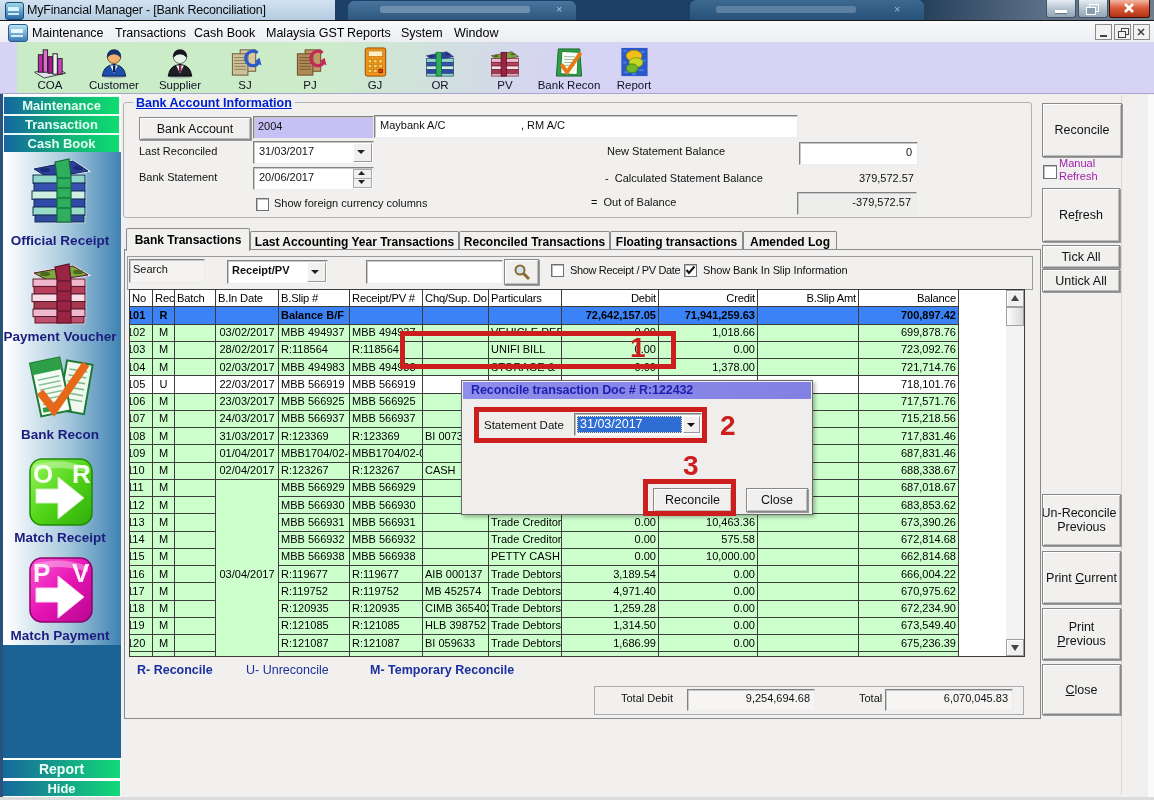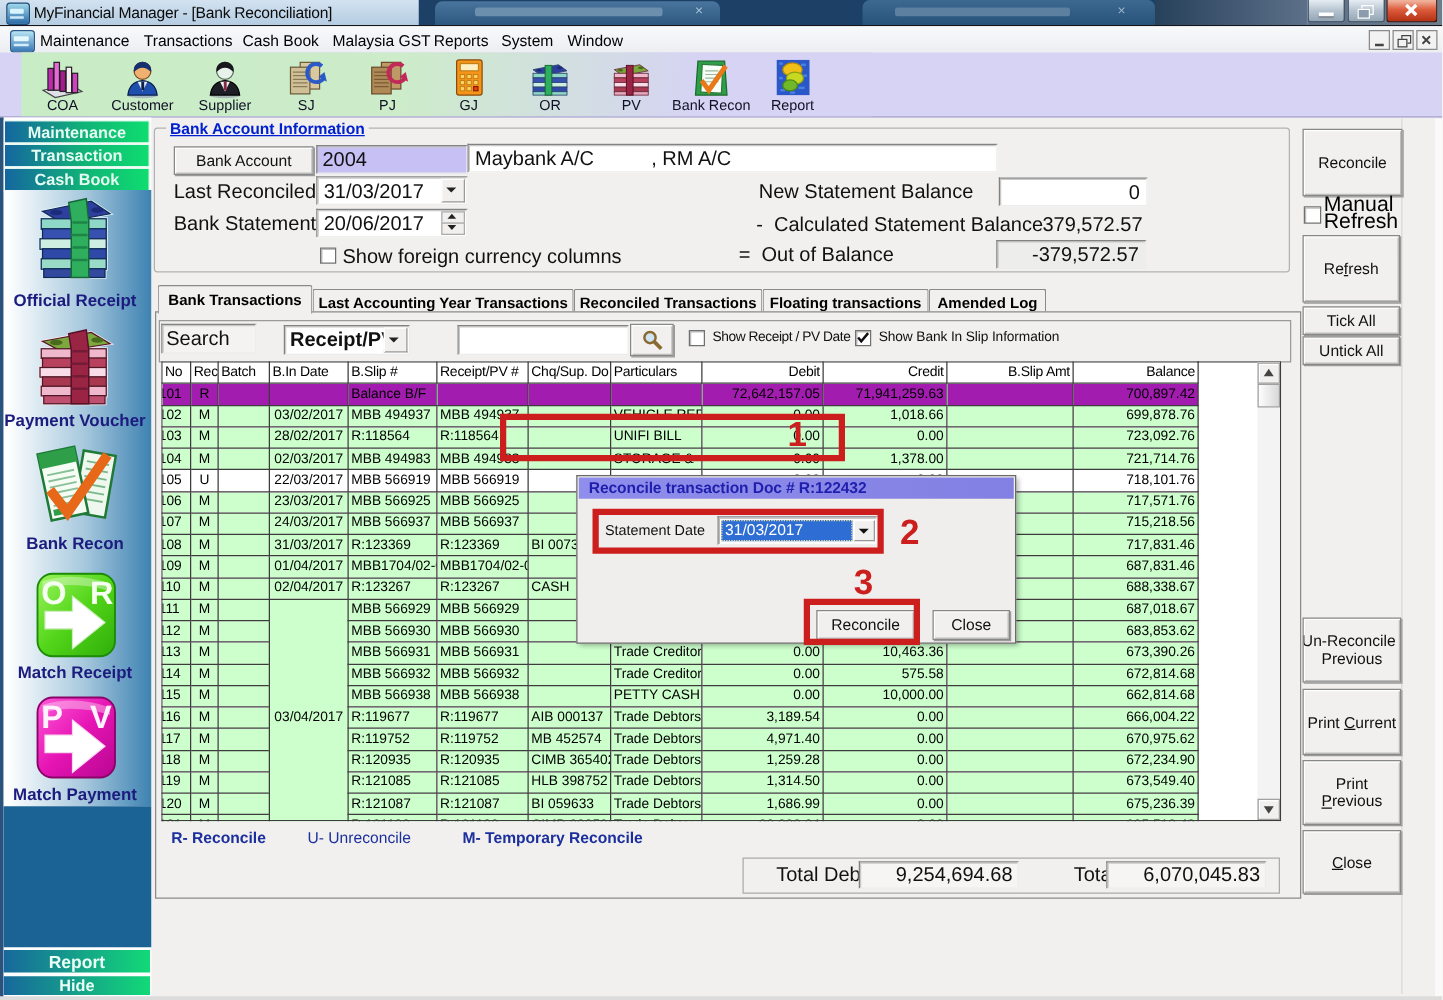--- a/index.html
+++ b/index.html
@@ -1,33 +1,33 @@
 <!DOCTYPE html>
 <html><head>
 <meta charset="utf-8">
 <style>
 html,body{margin:0;padding:0;}
 #scr{position:relative;width:1154px;height:800px;overflow:hidden;background:#f1f0ee;font-family:"Liberation Sans",sans-serif;}
 .abs{position:absolute;}
 .b3{position:absolute;background:#f1f0ef;border:1px solid #888;box-shadow:inset 1px 1px 0 #fff,inset -1px -1px 0 #bdbdbd,1px 1px 0 #9a9a9a;display:flex;align-items:center;justify-content:center;font-size:12.5px;color:#111;}
 .sunk{position:absolute;background:#fff;border:1px solid #828282;border-right-color:#ececec;border-bottom-color:#ececec;box-shadow:inset 1px 1px 0 #c8c8c8;}
-.lbl{position:absolute;font-size:16px;color:#111;white-space:nowrap;}
+.lbl{position:absolute;font-size:11px;color:#111;white-space:nowrap;}
 .cbx{position:absolute;width:11px;height:11px;background:#fff;border:1px solid #707070;box-shadow:inset 1px 1px 0 #bdbdbd;}
 .redbox{position:absolute;border:5px solid #cd1e1e;z-index:60;}
 .rednum{position:absolute;color:#cd1e1e;font-size:28px;font-weight:bold;z-index:61;font-family:"Liberation Sans",sans-serif;}
 .tb-ic{position:absolute;top:4px;width:34px;height:33px;}
 .tb-lb{position:absolute;top:37px;font-size:11.5px;color:#101024;text-align:center;white-space:nowrap;}
 .side-lb{position:absolute;width:116px;text-align:center;font-size:13.5px;font-weight:bold;color:#1c1c7e;}
 .hdrbtn{position:absolute;left:3px;width:115px;height:17px;background:linear-gradient(90deg,#1566a0,#11b377 55%,#0fdd70);border:1px solid #eafaf2;display:flex;align-items:center;justify-content:center;color:#e4fcf2;font-weight:bold;font-size:13px;}
 .menu-it{position:absolute;top:5px;font-size:12.5px;color:#000;}
 .tab{position:absolute;background:#f1f0ee;border:1px solid #8a8a8a;border-bottom:none;border-radius:2px 2px 0 0;font-weight:bold;font-size:12px;color:#000;display:flex;align-items:center;justify-content:center;}
 #gt td{border:1px solid #3c3c3c;font-size:11px;padding:0 2px;white-space:nowrap;overflow:hidden;height:16.25px;line-height:13px;color:#000;}
 #gt tr{height:17.25px;}
 #gt tr.h td{background:#fff;height:16px;font-size:11.2px;padding:0 2px;letter-spacing:-0.2px;}
-#gt tr.p td{background:#a21caf;font-weight:normal;margin-top:20px;}
+#gt tr.p td{background:#3b82f6;font-weight:bold;margin-top:20px;}
 #gt tr.g td{background:#ccffcc;}
 #gt tr.w td{background:#fff;}
 #gt td.r{text-align:right;}
 #gt td.c{text-align:center;padding:0;}
 #gt .no{display:inline-block;margin-left:-5px;}
 .abs svg,.sunk svg,.cbx svg{display:block;}
 </style>
 </head>
 <body>
 <div id="scr">
@@ -752,21 +752,21 @@
 <div class="sunk" style="left:687px;top:689px;width:126px;height:20px;background:#f6f5f3;z-index:2;">
       <div class="lbl" style="right:4px;top:2px;">9,254,694.68</div>
     </div>
 <div class="lbl" style="left:859px;top:692px;z-index:2;">Total Credit</div>
 <div class="sunk" style="left:885px;top:689px;width:126px;height:20px;background:#f6f5f3;z-index:2;">
       <div class="lbl" style="right:4px;top:2px;">6,070,045.83</div>
     </div>
 
 <div class="b3" style="left:1042px;top:103px;width:78px;height:52px;">Reconcile</div>
 <div class="cbx" style="left:1043px;top:165px;width:12px;height:12px;"></div>
-<div class="abs" style="left:1059px;top:157px;font-size:17px;color:#000000;line-height:13px;">Manual<br>Refresh</div>
+<div class="abs" style="left:1059px;top:157px;font-size:11px;color:#a21caf;line-height:13px;">Manual<br>Refresh</div>
 <div class="b3" style="left:1042px;top:188px;width:76px;height:52px;">Re<u>f</u>resh</div>
 <div class="b3" style="left:1042px;top:245px;width:76px;height:21px;text-align:center;">Tick All</div>
 <div class="b3" style="left:1042px;top:269px;width:76px;height:21px;">Untick All</div>
 <div class="b3" style="left:1042px;top:494px;width:77px;height:50px;">
       <div style="width:77px;overflow:hidden;text-align:center;line-height:14px;"><span style="display:inline-block;white-space:nowrap;margin-left:-5px;">Un-Reconcile</span><br>Previous</div>
     </div>
 <div class="b3" style="left:1042px;top:551px;width:77px;height:51px;">
       <span style="white-space:nowrap;">Print <u>C</u>urrent</span>
     </div>
 <div class="b3" style="left:1042px;top:608px;width:77px;height:50px;">

